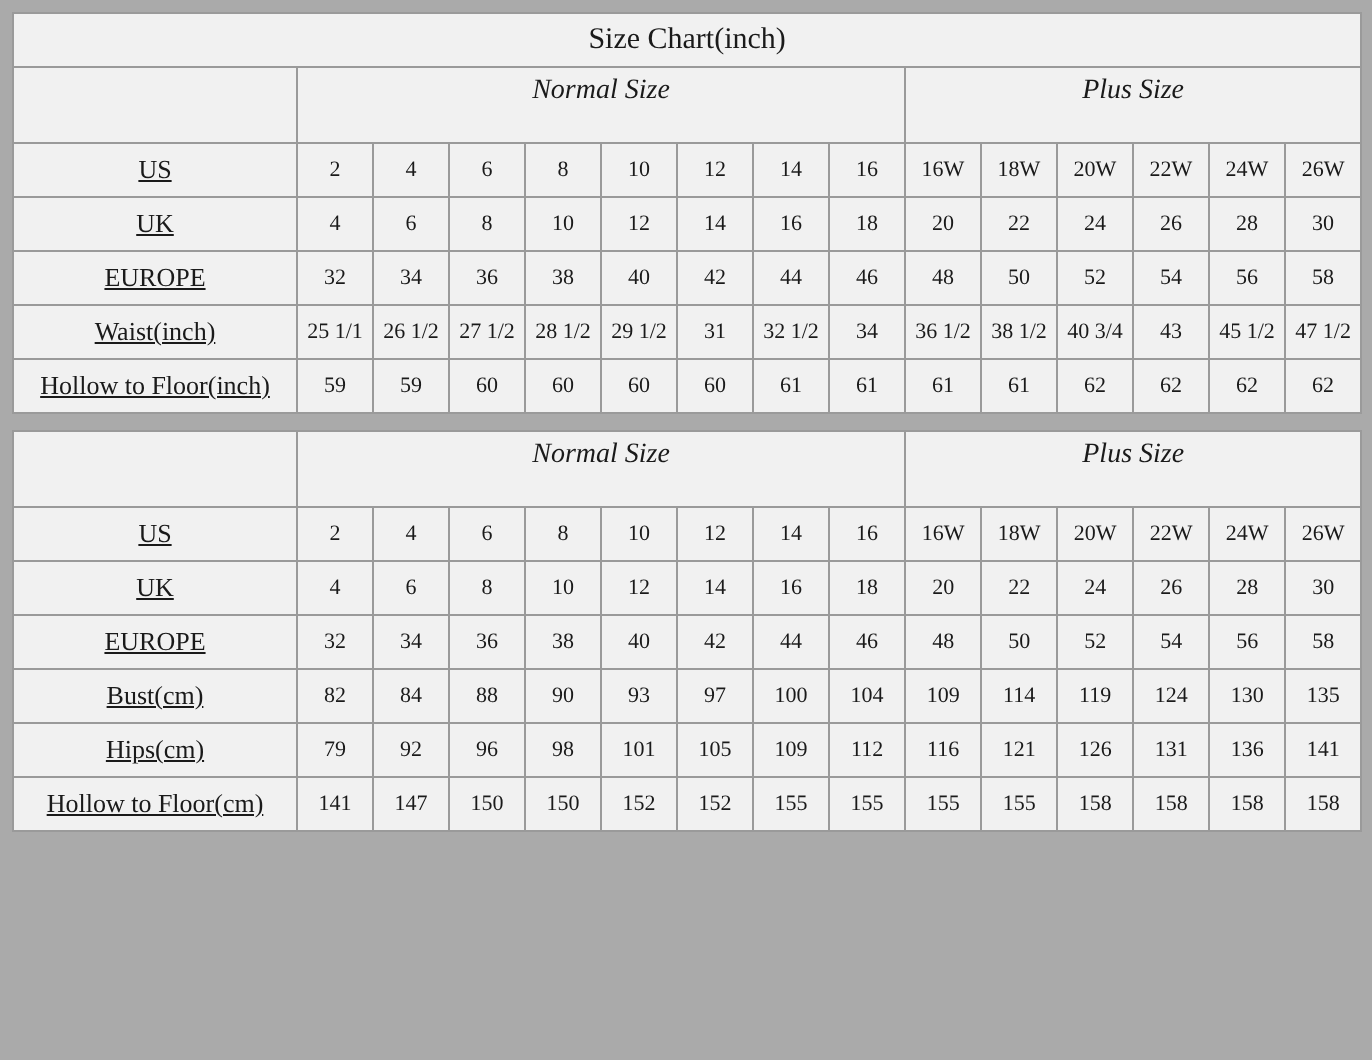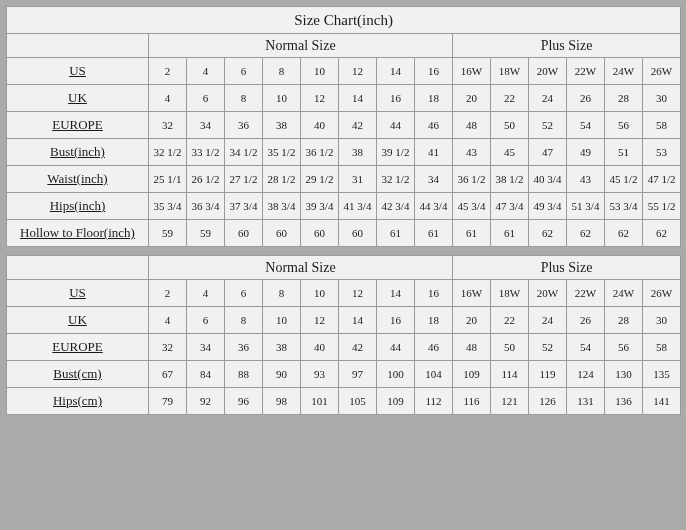--- a/index.html
+++ b/index.html
@@ -38,21 +38,22 @@
     background: #f1f1f1;
     white-space: nowrap;
   }
   .title-cell {
     font-size: 15px;
     padding: 5px 0 4px 0;
     background: #f1f1f1;
   }
   .group-cell {
     font-size: 14px;
-    padding: 4px 0 3px 0;
+    padding: 4px 0 17px 0;
+    font-style: italic;
   }
   .rowlabel {
     font-size: 13px;
     padding: 5px 4px;
     background: #f1f1f1;
     text-decoration: underline;
   }
   .cell {
     font-size: 11px;
     padding: 5px 1px;
@@ -144,71 +145,37 @@
         <td class="cell">44</td>
         <td class="cell">46</td>
         <td class="cell">48</td>
         <td class="cell">50</td>
         <td class="cell">52</td>
         <td class="cell">54</td>
         <td class="cell">56</td>
         <td class="cell">58</td>
       </tr>
       <tr>
-        <td class="rowlabel">Bust(inch)</td>
-        <td class="cell">32 1/2</td>
-        <td class="cell">33 1/2</td>
-        <td class="cell">34 1/2</td>
-        <td class="cell">35 1/2</td>
-        <td class="cell">36 1/2</td>
-        <td class="cell">38</td>
-        <td class="cell">39 1/2</td>
-        <td class="cell">41</td>
-        <td class="cell">43</td>
-        <td class="cell">45</td>
-        <td class="cell">47</td>
-        <td class="cell">49</td>
-        <td class="cell">51</td>
-        <td class="cell">53</td>
-      </tr>
-      <tr>
         <td class="rowlabel">Waist(inch)</td>
         <td class="cell">25 1/1</td>
         <td class="cell">26 1/2</td>
         <td class="cell">27 1/2</td>
         <td class="cell">28 1/2</td>
         <td class="cell">29 1/2</td>
         <td class="cell">31</td>
         <td class="cell">32 1/2</td>
         <td class="cell">34</td>
         <td class="cell">36 1/2</td>
         <td class="cell">38 1/2</td>
         <td class="cell">40 3/4</td>
         <td class="cell">43</td>
         <td class="cell">45 1/2</td>
         <td class="cell">47 1/2</td>
       </tr>
       <tr>
-        <td class="rowlabel">Hips(inch)</td>
-        <td class="cell">35 3/4</td>
-        <td class="cell">36 3/4</td>
-        <td class="cell">37 3/4</td>
-        <td class="cell">38 3/4</td>
-        <td class="cell">39 3/4</td>
-        <td class="cell">41 3/4</td>
-        <td class="cell">42 3/4</td>
-        <td class="cell">44 3/4</td>
-        <td class="cell">45 3/4</td>
-        <td class="cell">47 3/4</td>
-        <td class="cell">49 3/4</td>
-        <td class="cell">51 3/4</td>
-        <td class="cell">53 3/4</td>
-        <td class="cell">55 1/2</td>
-      </tr>
-      <tr>
         <td class="rowlabel">Hollow to Floor(inch)</td>
         <td class="cell">59</td>
         <td class="cell">59</td>
         <td class="cell">60</td>
         <td class="cell">60</td>
         <td class="cell">60</td>
         <td class="cell">60</td>
         <td class="cell">61</td>
         <td class="cell">61</td>
         <td class="cell">61</td>
@@ -292,21 +259,21 @@
         <td class="cell">46</td>
         <td class="cell">48</td>
         <td class="cell">50</td>
         <td class="cell">52</td>
         <td class="cell">54</td>
         <td class="cell">56</td>
         <td class="cell">58</td>
       </tr>
       <tr>
         <td class="rowlabel">Bust(cm)</td>
-        <td class="cell">67</td>
+        <td class="cell">82</td>
         <td class="cell">84</td>
         <td class="cell">88</td>
         <td class="cell">90</td>
         <td class="cell">93</td>
         <td class="cell">97</td>
         <td class="cell">100</td>
         <td class="cell">104</td>
         <td class="cell">109</td>
         <td class="cell">114</td>
         <td class="cell">119</td>
@@ -324,16 +291,33 @@
         <td class="cell">105</td>
         <td class="cell">109</td>
         <td class="cell">112</td>
         <td class="cell">116</td>
         <td class="cell">121</td>
         <td class="cell">126</td>
         <td class="cell">131</td>
         <td class="cell">136</td>
         <td class="cell">141</td>
       </tr>
+      <tr>
+        <td class="rowlabel">Hollow to Floor(cm)</td>
+        <td class="cell">141</td>
+        <td class="cell">147</td>
+        <td class="cell">150</td>
+        <td class="cell">150</td>
+        <td class="cell">152</td>
+        <td class="cell">152</td>
+        <td class="cell">155</td>
+        <td class="cell">155</td>
+        <td class="cell">155</td>
+        <td class="cell">155</td>
+        <td class="cell">158</td>
+        <td class="cell">158</td>
+        <td class="cell">158</td>
+        <td class="cell">158</td>
+      </tr>
     </tbody>
   </table>
 
 </div>
 
 </body></html>

